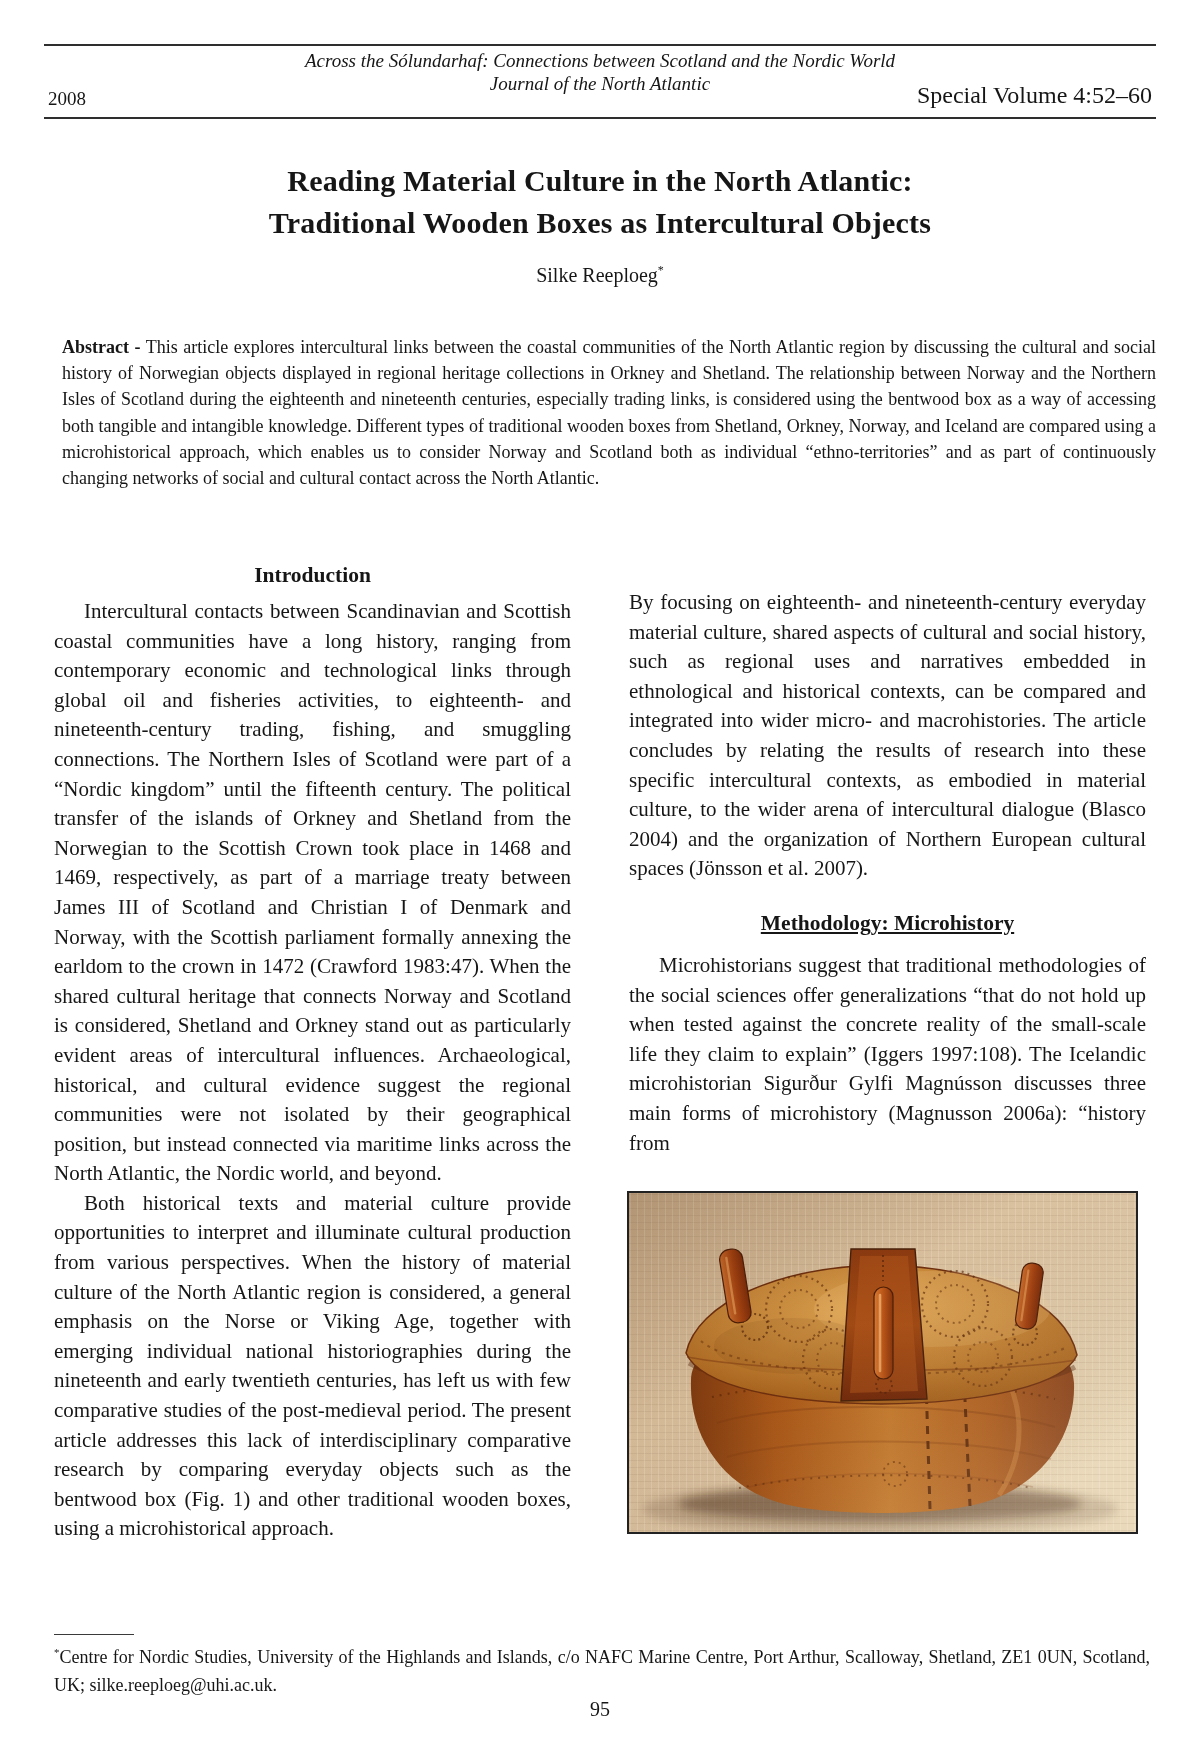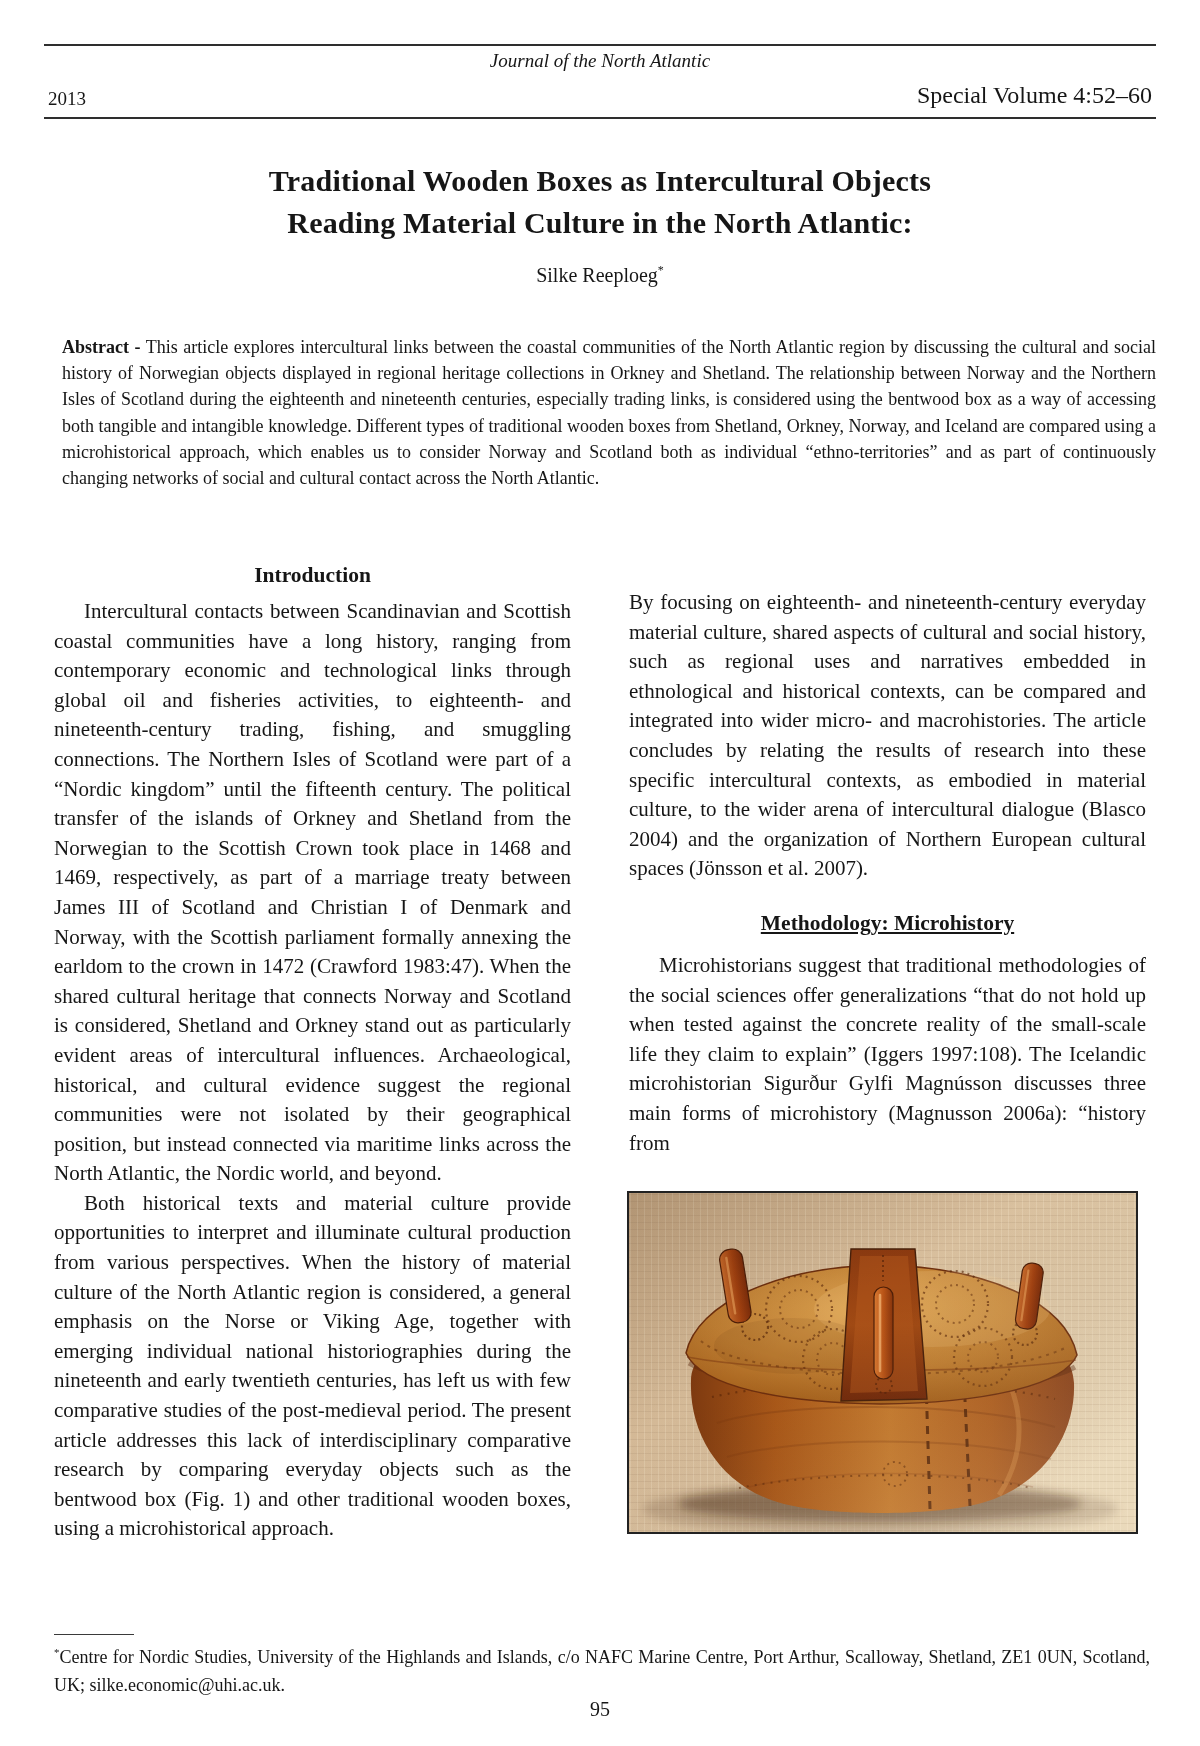--- a/index.html
+++ b/index.html
@@ -39,30 +39,31 @@
   .pageno{position:absolute;left:0;right:0;top:1698px;text-align:center;font-size:20px;}
 </style>
 </head>
 <body>
 
 <div class="page">
 
   <div class="rule rule-top"></div>
 
   <div class="hdr-center">
+    <div>Across the Sólundarhaf: Connections between Scotland and the Nordic World</div>
     <div>Journal of the North Atlantic</div>
   </div>
-  <div class="hdr-year">2013</div>
+  <div class="hdr-year">2008</div>
   <div class="hdr-vol">Special Volume 4:52–60</div>
 
   <div class="rule rule-mid"></div>
 
   <h1 class="title">
+    <span>Reading Material Culture in the North Atlantic:</span>
     <span>Traditional Wooden Boxes as Intercultural Objects</span>
-    <span>Reading Material Culture in the North Atlantic:</span>
   </h1>
 
   <div class="author">
     <span>Silke Reeploeg</span><sup>*</sup>
   </div>
 
   <p class="abstract">
     <b>Abstract -</b>
     <span>This article explores intercultural links between the coastal communities of the North Atlantic region by discussing the cultural and social history of Norwegian objects displayed in regional heritage collections in Orkney and Shetland. The relationship between Norway and the Northern Isles of Scotland during the eighteenth and nineteenth centuries, especially trading links, is considered using the bentwood box as a way of accessing both tangible and intangible knowledge. Different types of traditional wooden boxes from Shetland, Orkney, Norway, and Iceland are compared using a microhistorical approach, which enables us to consider Norway and Scotland both as individual “ethno-territories” and as part of continuously changing networks of social and cultural contact across the North Atlantic.</span>
   </p>
@@ -191,17 +192,17 @@
       </g>
 
       <rect x="0" y="0" width="511" height="343" fill="url(#vign)"></rect>
       <rect x="1" y="1" width="509" height="341" fill="none" stroke="#222222" stroke-width="2"></rect>
     </svg>
   </figure>
 
 
   <div class="footrule"></div>
   <p class="footnote">
-    <sup>*</sup><span>Centre for Nordic Studies, University of the Highlands and Islands, c/o NAFC Marine Centre, Port Arthur, Scalloway, Shetland, ZE1 0UN, Scotland, UK; silke.economic@uhi.ac.uk.</span>
+    <sup>*</sup><span>Centre for Nordic Studies, University of the Highlands and Islands, c/o NAFC Marine Centre, Port Arthur, Scalloway, Shetland, ZE1 0UN, Scotland, UK; silke.reeploeg@uhi.ac.uk.</span>
   </p>
 
   <div class="pageno">95</div>
 </div>
 
 </body></html>

